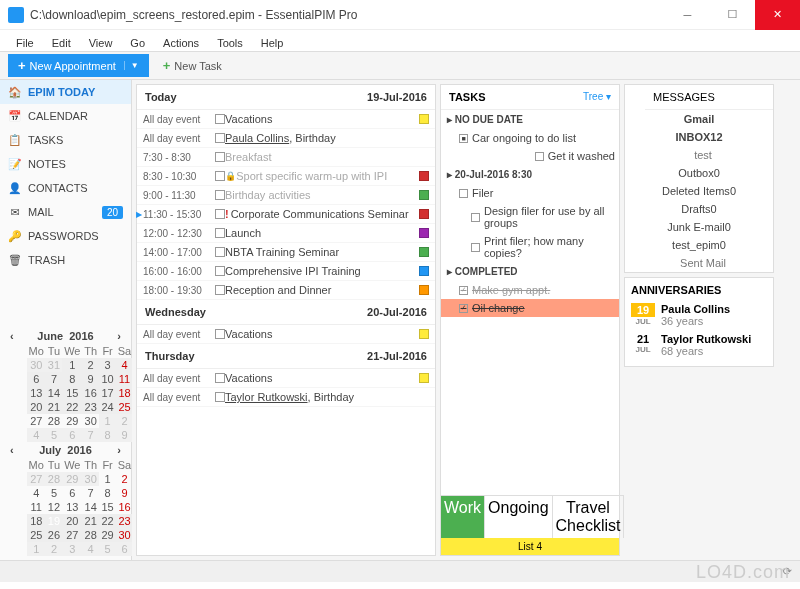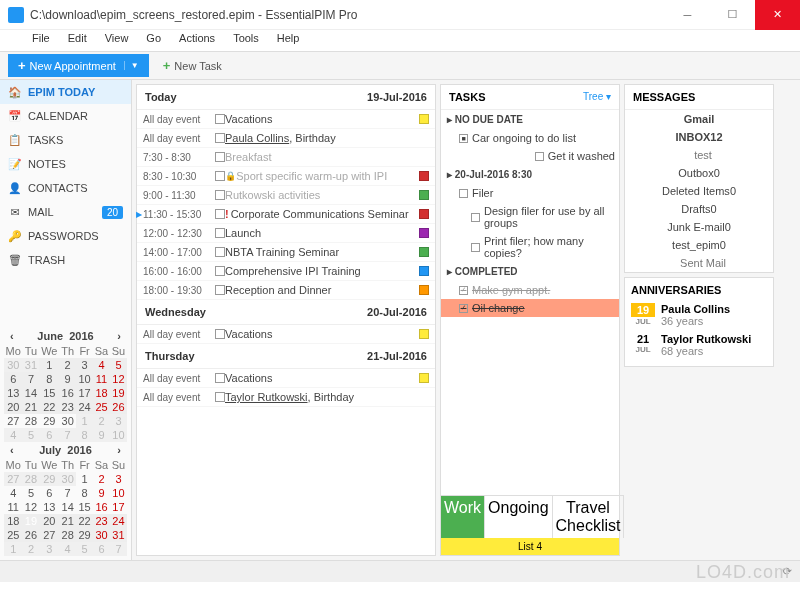--- a/index.html
+++ b/index.html
@@ -2,37 +2,37 @@
 <html><head>
 <meta charset="utf-8">
 <style>
 * { box-sizing: border-box; margin: 0; padding: 0; font-family: 'Segoe UI', Tahoma, sans-serif; font-size: 11px; }
 body { background: #fff; width: 800px; height: 589px; overflow: hidden; position: relative; }
 .titlebar { height: 30px; background: #fff; display: flex; align-items: center; padding-left: 8px; border-bottom: 1px solid #eee; }
 .titlebar .app-icon { width: 16px; height: 16px; background: #2196F3; border-radius: 2px; margin-right: 6px; }
 .titlebar .title { flex: 1; color: #444; font-size: 12px; }
 .titlebar .win-btn { width: 45px; height: 30px; display: flex; align-items: center; justify-content: center; color: #666; }
 .titlebar .win-close { background: #E81123; color: #fff; }
-.menubar { height: 22px; display: flex; align-items: flex-start; padding-left: 24px; gap: 2px; border-bottom: 1px solid #ddd; }
+.menubar { height: 22px; display: flex; align-items: flex-end; padding-left: 8px; gap: 2px; border-bottom: 1px solid #ddd; }
 .menubar span { padding: 2px 8px; color: #333; }
 .toolbar { height: 28px; background: #f5f5f5; display: flex; align-items: center; padding-left: 8px; gap: 6px; border-bottom: 1px solid #ddd; }
 .btn-primary { background: #2196F3; color: #fff; padding: 4px 10px; display: flex; align-items: center; gap: 4px; }
 .btn-primary .arrow { border-left: 1px solid rgba(255,255,255,0.4); padding-left: 6px; margin-left: 4px; font-size: 8px; }
 .btn-sec { padding: 4px 8px; color: #555; display: flex; align-items: center; gap: 4px; }
 .plus { color: #4CAF50; font-weight: bold; font-size: 13px; }
 .main { display: flex; height: 480px; }
 .sidebar { width: 132px; background: #fafafa; border-right: 1px solid #ddd; display: flex; flex-direction: column; }
 .nav { flex: 0 0 auto; }
 .nav-item { display: flex; align-items: center; padding: 5px 8px; gap: 6px; color: #444; }
 .nav-item.active { background: #e3f2fd; color: #1976D2; font-weight: 600; }
 .nav-icon { width: 14px; height: 14px; display: inline-flex; align-items: center; justify-content: center; font-size: 11px; }
 .badge { margin-left: auto; background: #2196F3; color: #fff; padding: 1px 5px; font-size: 10px; border-radius: 2px; }
 .mini-cal { padding: 4px; font-size: 9px; margin-top: auto; }
 .mini-cal .mc-head { display: flex; justify-content: space-between; padding: 2px 6px; color: #444; font-weight: 600; }
-.mini-cal table { width: 100%; border-collapse: collapse; }
+.mini-cal table { width: 100%; border-collapse: collapse; margin-left: 23px; }
 .mini-cal td, .mini-cal th { text-align: center; padding: 1px 0; width: 14px; color: #555; }
 .mini-cal th { color: #777; font-weight: normal; }
 .mini-cal td.gray { color: #bbb; background: #f0f0f0; }
 .mini-cal td.sat { color: #c00; }
 .mini-cal td.today { background: #2196F3; color: #fff; }
 .mini-cal td.hl { background: #eee; }
 .content { flex: 1; display: flex; gap: 4px; padding: 4px; background: #f5f5f5; overflow: hidden; }
 .col { background: #fff; border: 1px solid #ddd; display: flex; flex-direction: column; }
 .col-sched { width: 300px; }
 .col-tasks { width: 180px; position: relative; }
@@ -53,21 +53,21 @@
 .tgrp { padding: 4px 6px; font-weight: 600; color: #444; font-size: 10px; }
 .titem { padding: 3px 4px 3px 18px; font-size: 10px; color: #444; display: flex; align-items: center; gap: 4px; }
 .titem .cb { width: 9px; height: 9px; border: 1px solid #999; flex-shrink: 0; display: inline-flex; align-items: center; justify-content: center; font-size: 7px; }
 .titem.done { text-decoration: line-through; color: #999; }
 .titem.sel { background: #ff9e80; color: #333; }
 .tfoot { position: absolute; bottom: 0; left: 0; right: 0; }
 .tfoot .row1 { display: flex; }
 .tfoot .row1 span { flex: 1; text-align: center; padding: 3px; font-size: 16px; border-top: 1px solid #ddd; border-right: 1px solid #ddd; }
 .tfoot .work { background: #4CAF50; color: #fff; }
 .tfoot .list4 { background: #FFEB3B; text-align: center; padding: 3px; font-size: 10px; }
-.msgs-hd { padding: 6px 8px; font-weight: 700; border-bottom: 1px solid #eee; }
+.msgs-hd { padding: 6px 8px; font-weight: 400; border-bottom: 1px solid #eee; margin-left: 20px; }
 .msg-item { display: flex; justify-content: center; padding: 3px 8px; font-size: 10px; color: #444; }
 .msg-item.sub { padding-left: 16px; color: #777; }
 .anniv { padding: 6px; }
 .anniv-hd { font-weight: 600; padding-bottom: 4px; }
 .anniv-item { display: flex; gap: 6px; padding: 3px 0; font-size: 10px; }
 .anniv-date { width: 24px; text-align: center; }
 .anniv-date .d { font-weight: 700; font-size: 11px; }
 .anniv-date.y .d { background: #FFC107; color: #fff; padding: 1px 3px; }
 .anniv-date .m { font-size: 8px; color: #888; font-weight: 600; }
 .anniv-txt .n { font-weight: 600; }
@@ -317,21 +317,21 @@
         <div class="evt muted" style="position: relative;">
           <span class="time">8:30 - 10:30</span>
           <span class="cb"></span>
           <span style="font-size:9px;color:#c90">🔒</span>
           <span class="txt">Sport specific warm-up with IPI</span>
           <span class="clr" style="background:#d32f2f;border:1px solid rgba(0,0,0,0.2)"></span>
         </div>
         <div class="evt muted" style="position: relative;">
           <span class="time">9:00 - 11:30</span>
           <span class="cb"></span>
-          <span class="txt">Rutkowski activities</span>
+          <span class="txt">Birthday activities</span>
           <span class="clr" style="background:#4CAF50;border:1px solid rgba(0,0,0,0.2)"></span>
         </div>
         <div class="evt" style="position: relative;">
           <span class="tick">▶</span>
           <span class="time">11:30 - 15:30</span>
           <span class="cb"></span>
           <span class="bang">!</span>
           <span class="txt">Corporate Communications Seminar</span>
           <span class="clr" style="background:#d32f2f;border:1px solid rgba(0,0,0,0.2)"></span>
         </div>

